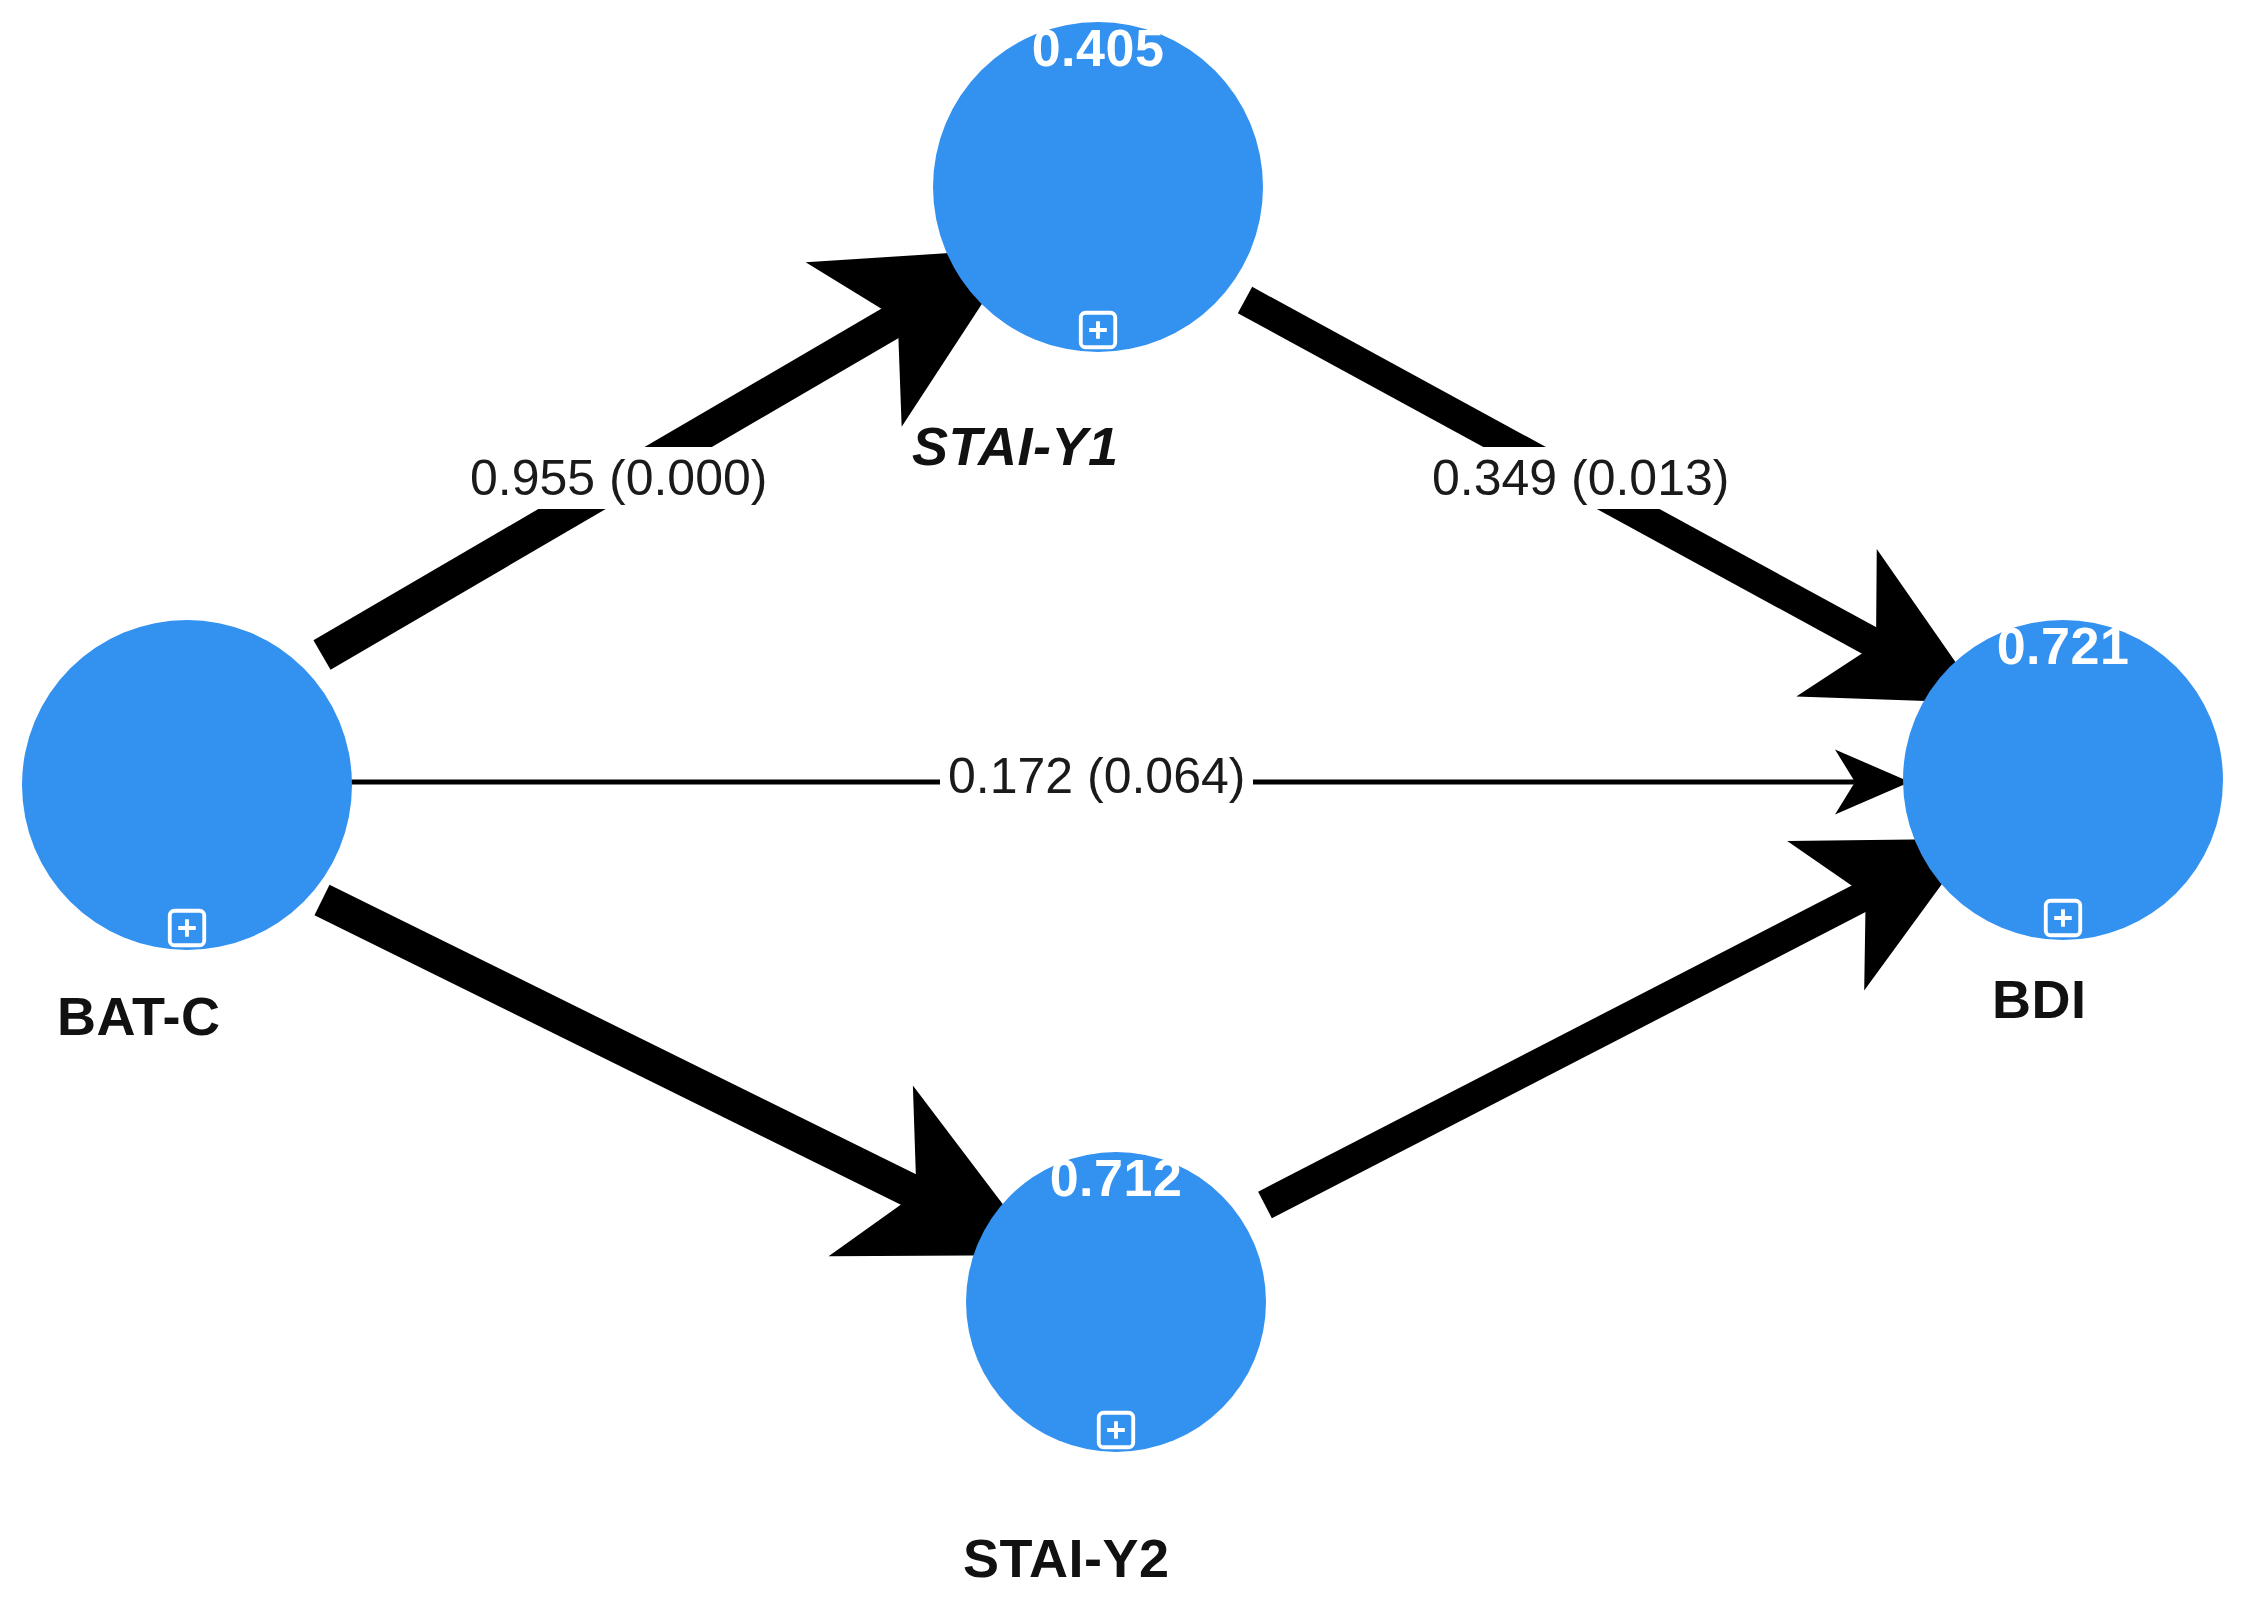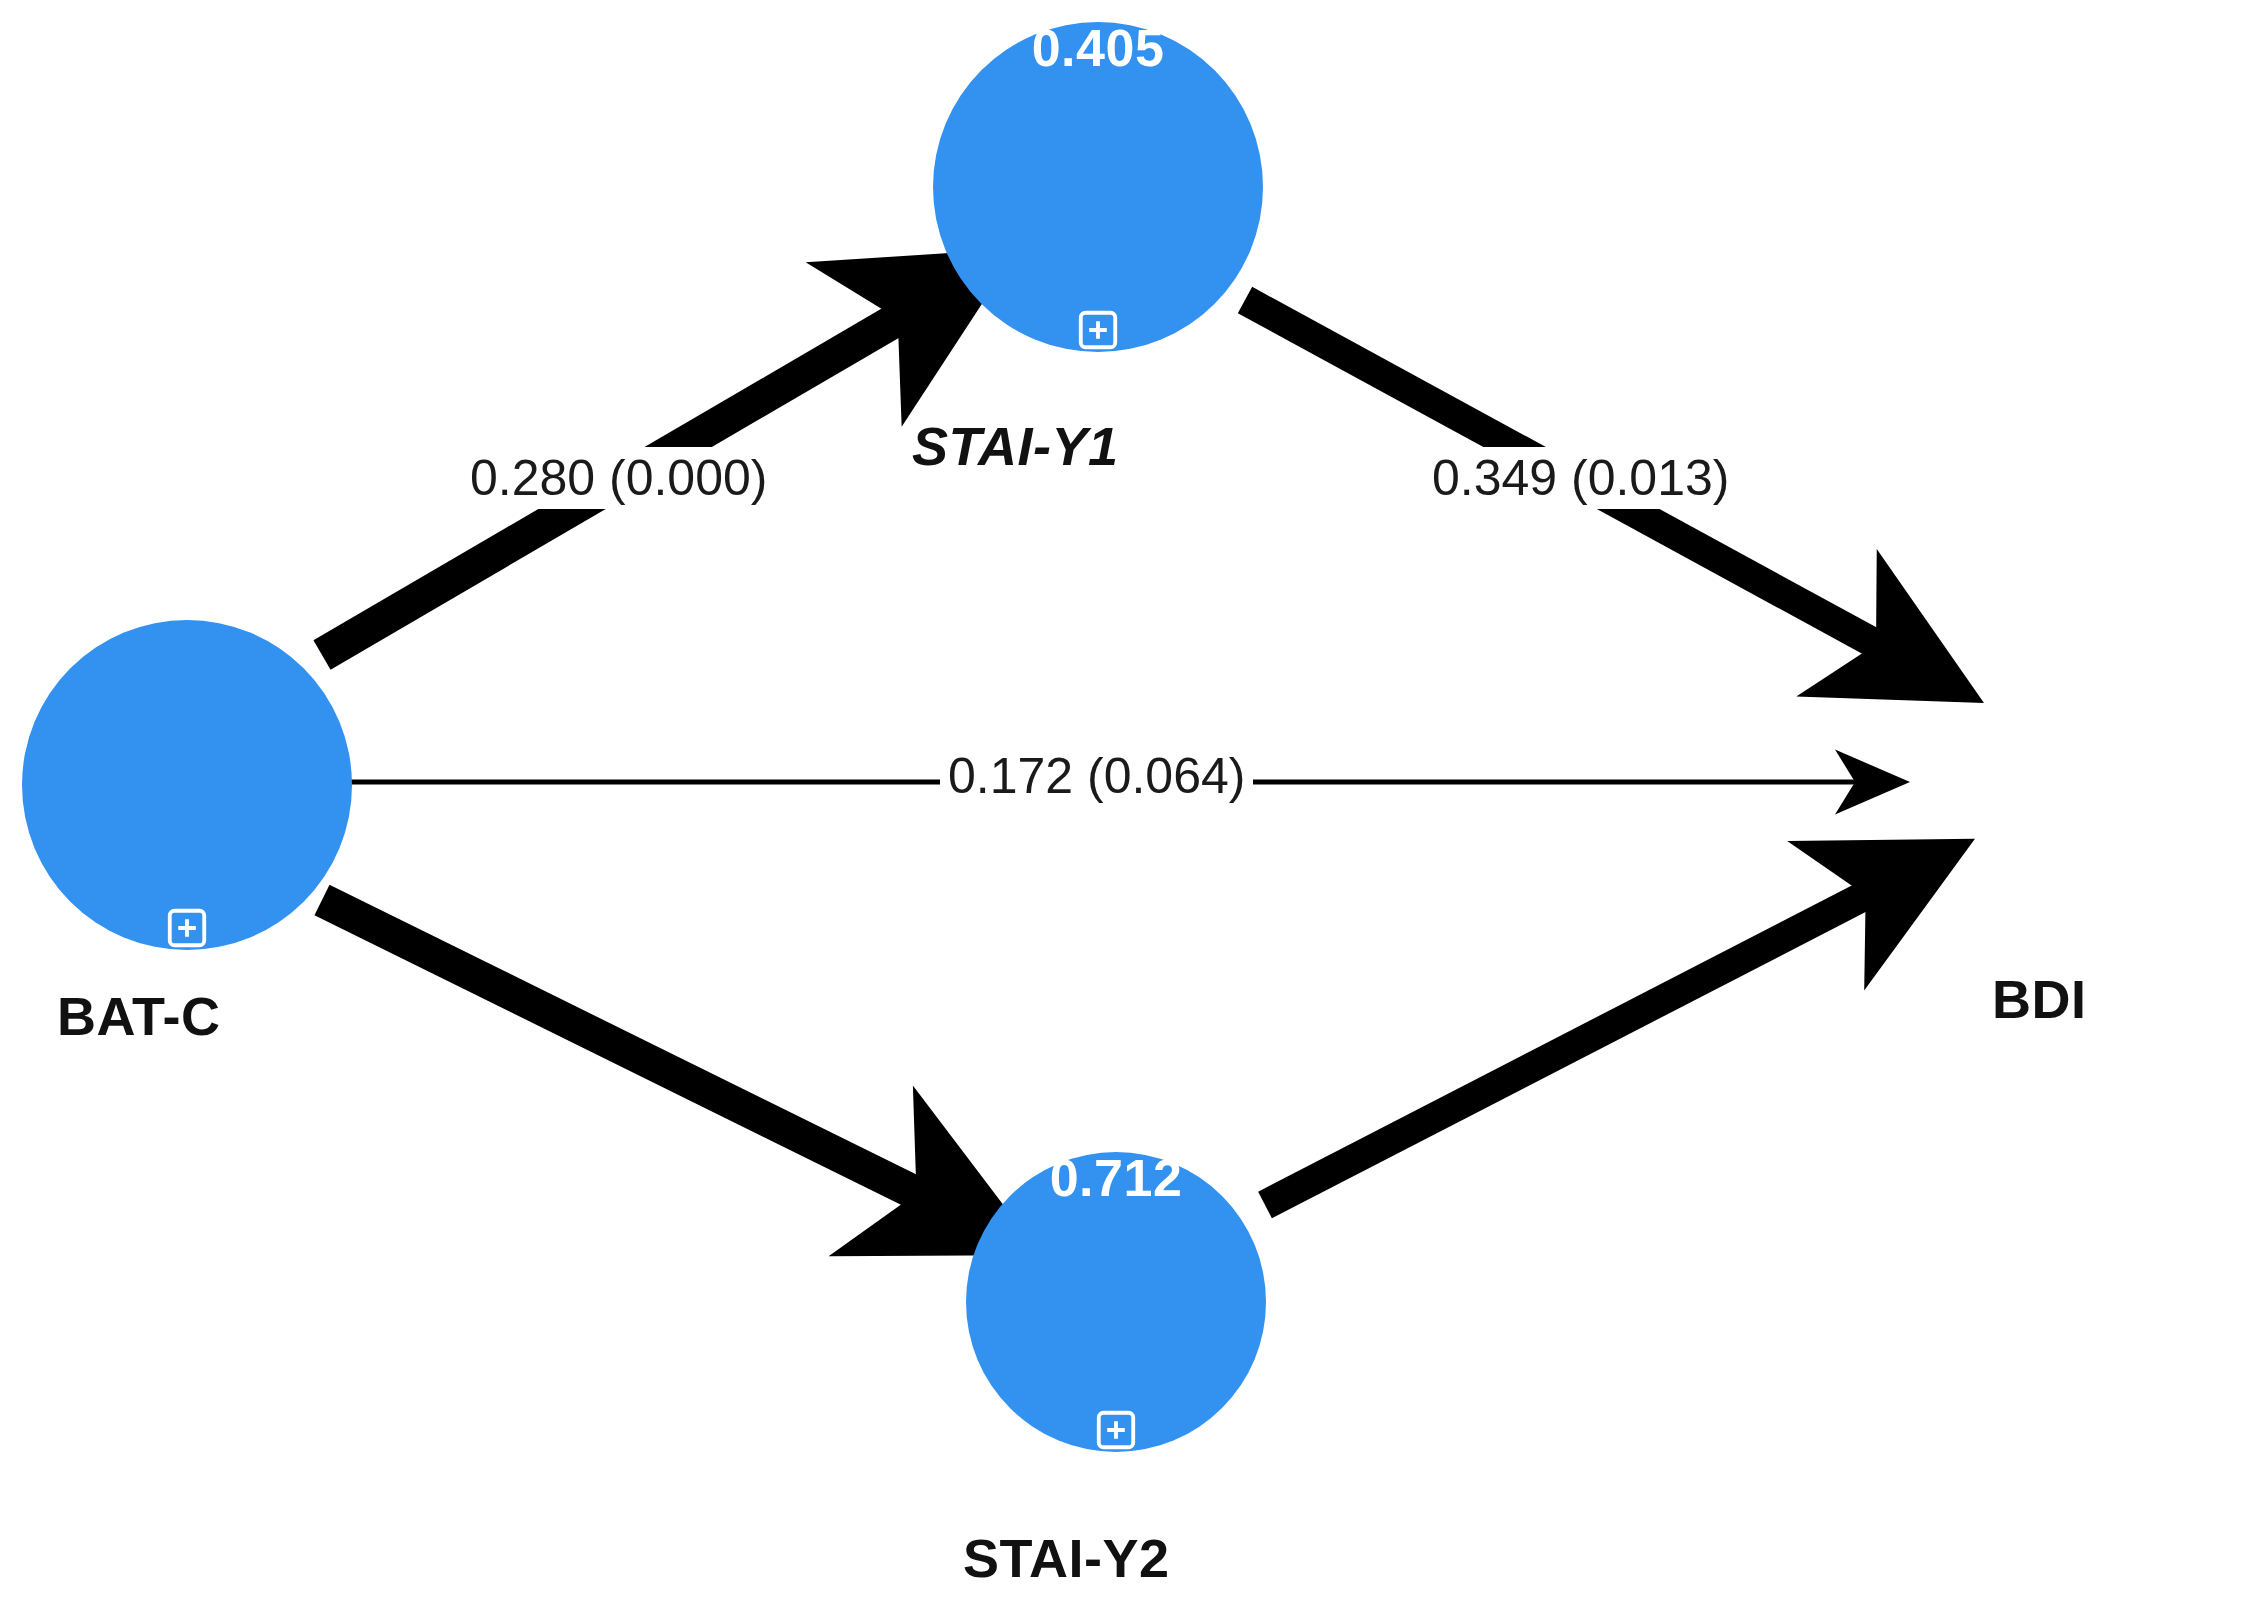--- a/index.html
+++ b/index.html
@@ -124,23 +124,32 @@
     <span class="node-value">0.712</span>
     <span class="node-icon">
       <svg viewBox="0 0 24 24" width="44" height="44">
         <rect x="2.6" y="2.6" width="18.8" height="18.8" rx="2.6" ry="2.6" fill="none" stroke="#ffffff" stroke-width="2.1"></rect>
         <path d="M12 7.2 L12 16.8 M7.2 12 L16.8 12" stroke="#ffffff" stroke-width="2.1" stroke-linecap="butt"></path>
       </svg>
     </span>
   </div>
   <div class="node-label" style="left:963px; top:1527px;">STAI-Y2</div>
 
+  <div class="node" style="left:1903px; top:620px; width:320px; height:320px;">
+    <span class="node-value">0.721</span>
+    <span class="node-icon">
+      <svg viewBox="0 0 24 24" width="44" height="44">
+        <rect x="2.6" y="2.6" width="18.8" height="18.8" rx="2.6" ry="2.6" fill="none" stroke="#ffffff" stroke-width="2.1"></rect>
+        <path d="M12 7.2 L12 16.8 M7.2 12 L16.8 12" stroke="#ffffff" stroke-width="2.1" stroke-linecap="butt"></path>
+      </svg>
+    </span>
+  </div>
   <div class="node-label" style="left:1992px; top:968px;">BDI</div>
 
-  <div class="edge-label" style="left:462px; top:447px;">0.280 (0.000)</div>
+  <div class="edge-label" style="left:462px; top:447px;">0.955 (0.000)</div>
 
   <div class="edge-label" style="left:1424px; top:447px;text-align:center;">0.349 (0.013)</div>
 
   <div class="edge-label" style="left:940px; top:745px;">0.172 (0.064)</div>
 
 
 
 </div>
 
 </body></html>

